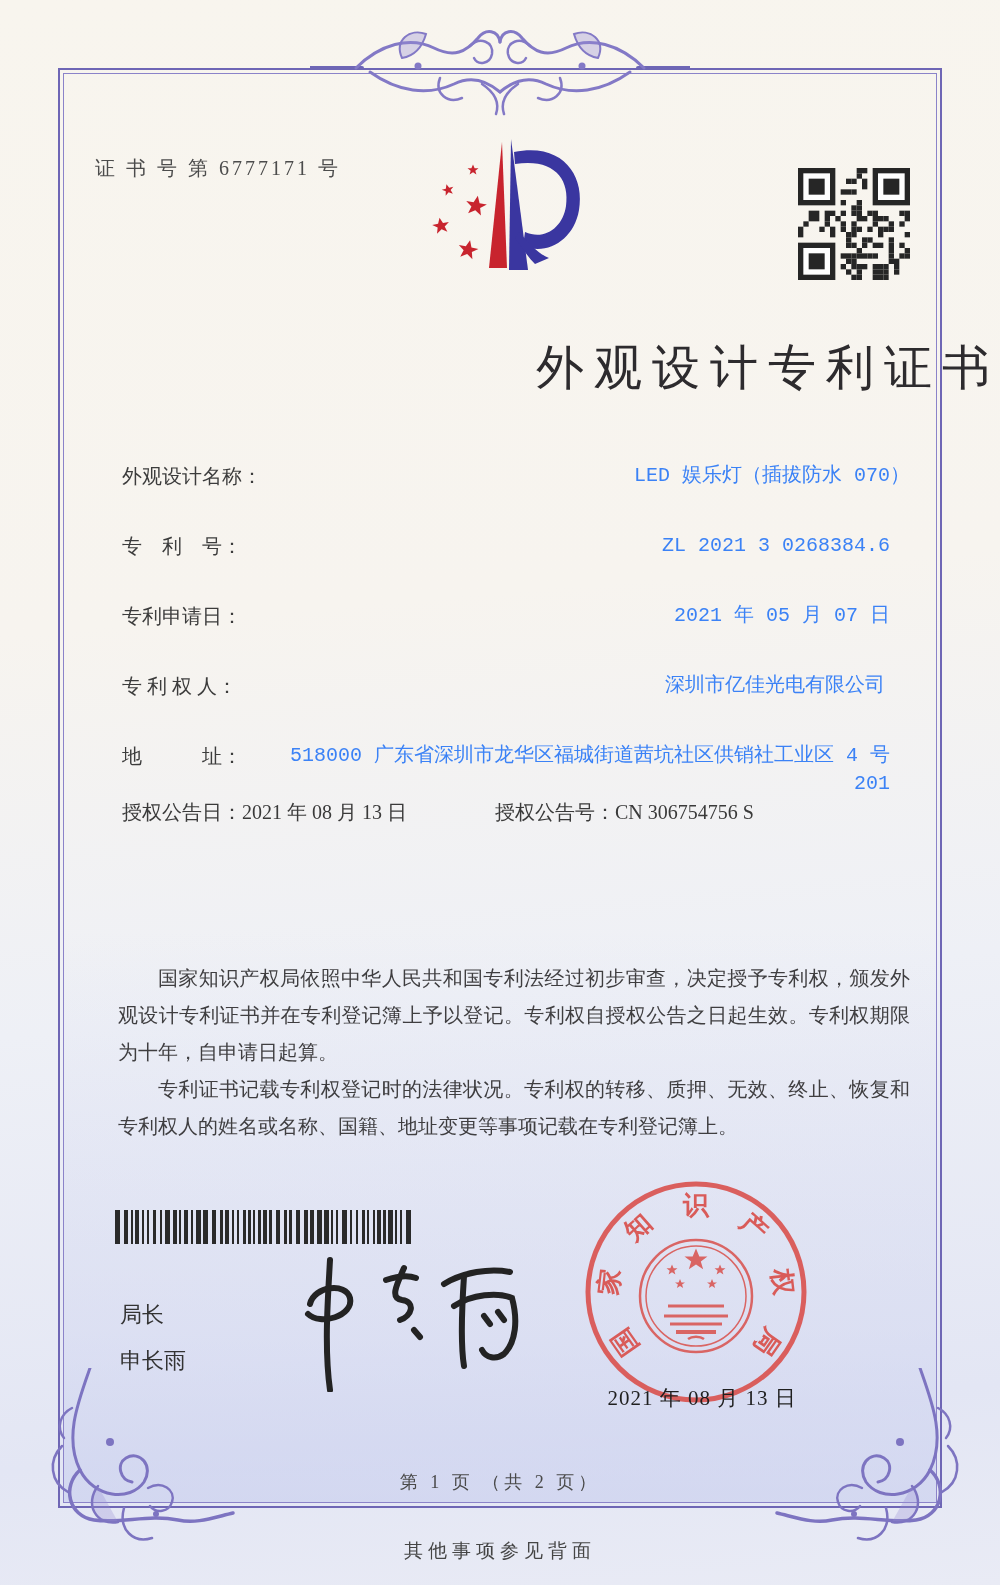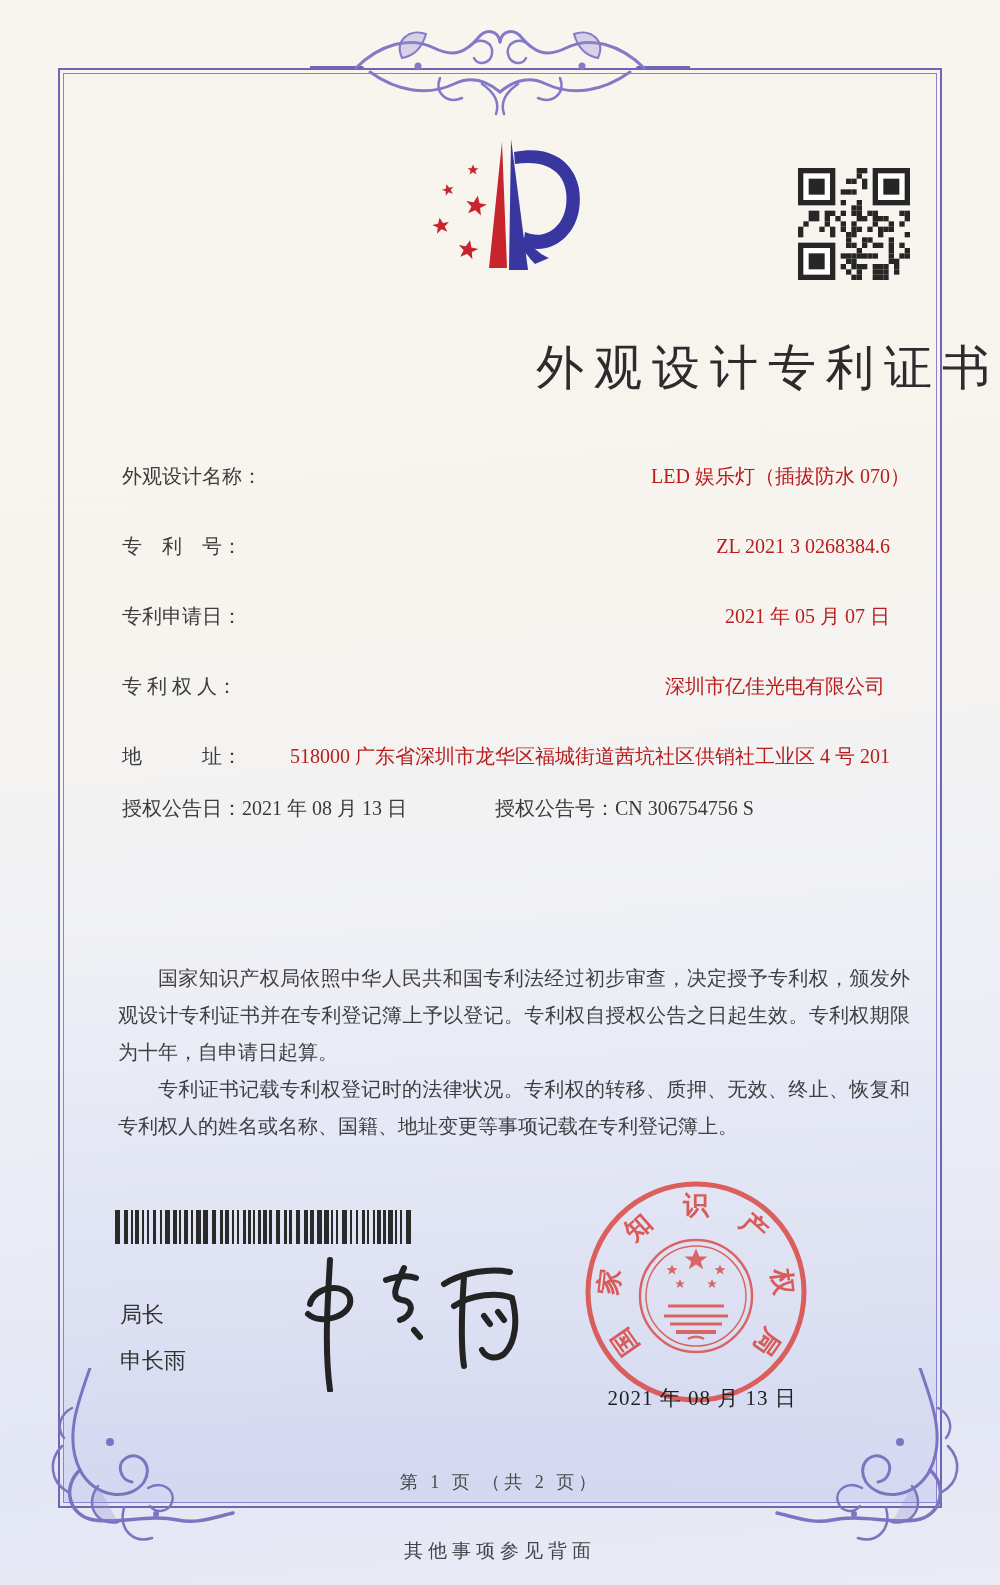--- a/index.html
+++ b/index.html
@@ -23,22 +23,22 @@
   .logo{position:absolute;left:415px;top:128px;}
   .qr{position:absolute;left:798px;top:168px;width:112px;height:112px;}
   .title{
     position:absolute;left:0;top:336px;width:100%;text-align:right;
     font-size:48px;font-weight:400;letter-spacing:10px;color:#2d2b2e;
   }
   .fields{position:absolute;left:122px;top:462px;width:790px;font-size:20px;}
   .field-row{display:flex;align-items:flex-start;line-height:28px;min-height:28px;margin-bottom:42px;text-align:right;}
   .field-row.address{margin-bottom:0;}
   .field-label{flex:0 0 auto;white-space:pre;color:#3c3c3c;}
-  .field-value{flex:1 1 auto;max-width:648px;color:#b91c1c;}
-  .grant-row{display:flex;margin-top:24px;line-height:28px;}
+  .field-value{flex:1 1 auto;max-width:648px;color:#3b82f6;font-family:Liberation Mono, monospace;}
+  .grant-row{display:flex;line-height:28px;}
   .grant-left{flex:0 0 auto;}
   .grant-right{flex:0 0 auto;margin-left:88px;}
   .paragraphs{position:absolute;left:118px;top:960px;width:792px;font-size:20px;line-height:37px;text-align:justify;color:#3f3e40;}
   .paragraphs p{margin:0;text-indent:2em;}
   .barcode{position:absolute;left:115px;top:1210px;}
   .signatory{position:absolute;left:120px;top:1292px;font-size:22px;line-height:46px;color:#333;}
   .signature{position:absolute;left:258px;top:1242px;}
   .seal{position:absolute;left:580px;top:1176px;width:232px;height:232px;}
   .seal svg{position:absolute;left:0;top:0;}
   .seal-arc-char{
@@ -99,20 +99,21 @@
       <path d="M70,118 C56,136 68,158 90,154" stroke-width="2.5" fill="rgba(151,144,211,0.3)"></path>
       <path d="M34,78 C20,92 22,114 40,124" stroke-width="2.5"></path>
       <path d="M96,140 C90,162 106,176 124,170" stroke-width="2.5"></path>
       <path d="M120,120 c14,-8 28,2 24,14 c-3,10 -16,12 -22,4" stroke-width="2.5"></path>
       <path d="M44,40 c-12,6 -16,20 -8,30" stroke-width="2.5"></path>
       <circle cx="82" cy="74" r="4" fill="#7d74c1" stroke="none"></circle>
       <circle cx="128" cy="146" r="3" fill="#7d74c1" stroke="none"></circle>
     </g>
   </svg>
 
+  <div class="cert-no">证 书 号 第 6777171 号</div>
 
   <svg class="logo" width="180" height="175" viewBox="0 0 180 175">
     <g fill="#c8242e">
       <path transform="translate(58,42) scale(0.55)" d="M0,-10 L2.9,-3.1 10,-3.1 4.2,1.2 6.2,8.1 0,4 -6.2,8.1 -4.2,1.2 -10,-3.1 -2.9,-3.1 Z"></path>
       <path transform="translate(33,62) scale(0.6) rotate(-15)" d="M0,-10 L2.9,-3.1 10,-3.1 4.2,1.2 6.2,8.1 0,4 -6.2,8.1 -4.2,1.2 -10,-3.1 -2.9,-3.1 Z"></path>
       <path transform="translate(61,78) scale(1.05) rotate(10)" d="M0,-10 L2.9,-3.1 10,-3.1 4.2,1.2 6.2,8.1 0,4 -6.2,8.1 -4.2,1.2 -10,-3.1 -2.9,-3.1 Z"></path>
       <path transform="translate(26,98) scale(0.85) rotate(-10)" d="M0,-10 L2.9,-3.1 10,-3.1 4.2,1.2 6.2,8.1 0,4 -6.2,8.1 -4.2,1.2 -10,-3.1 -2.9,-3.1 Z"></path>
       <path transform="translate(53,122) scale(1.0) rotate(12)" d="M0,-10 L2.9,-3.1 10,-3.1 4.2,1.2 6.2,8.1 0,4 -6.2,8.1 -4.2,1.2 -10,-3.1 -2.9,-3.1 Z"></path>
     </g>
     <g>

